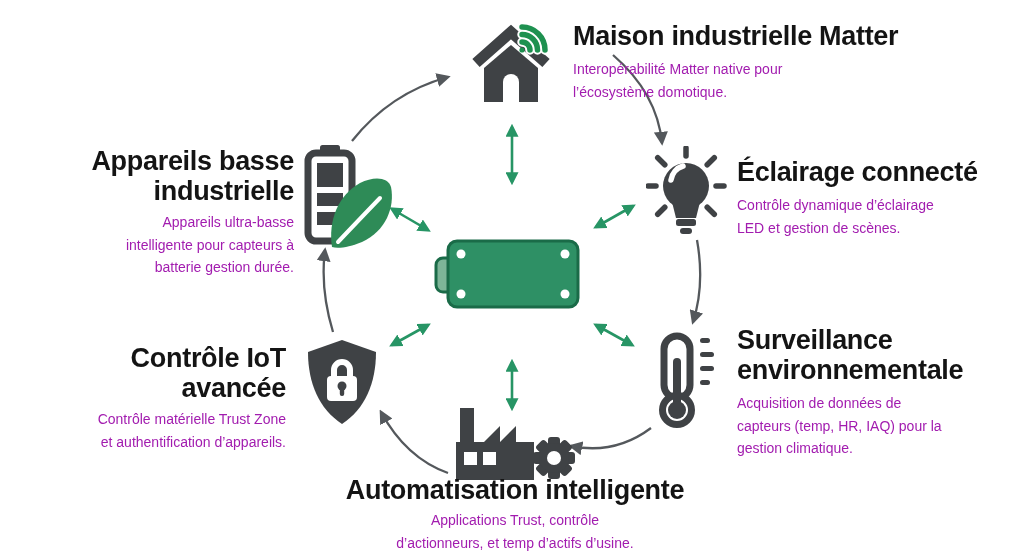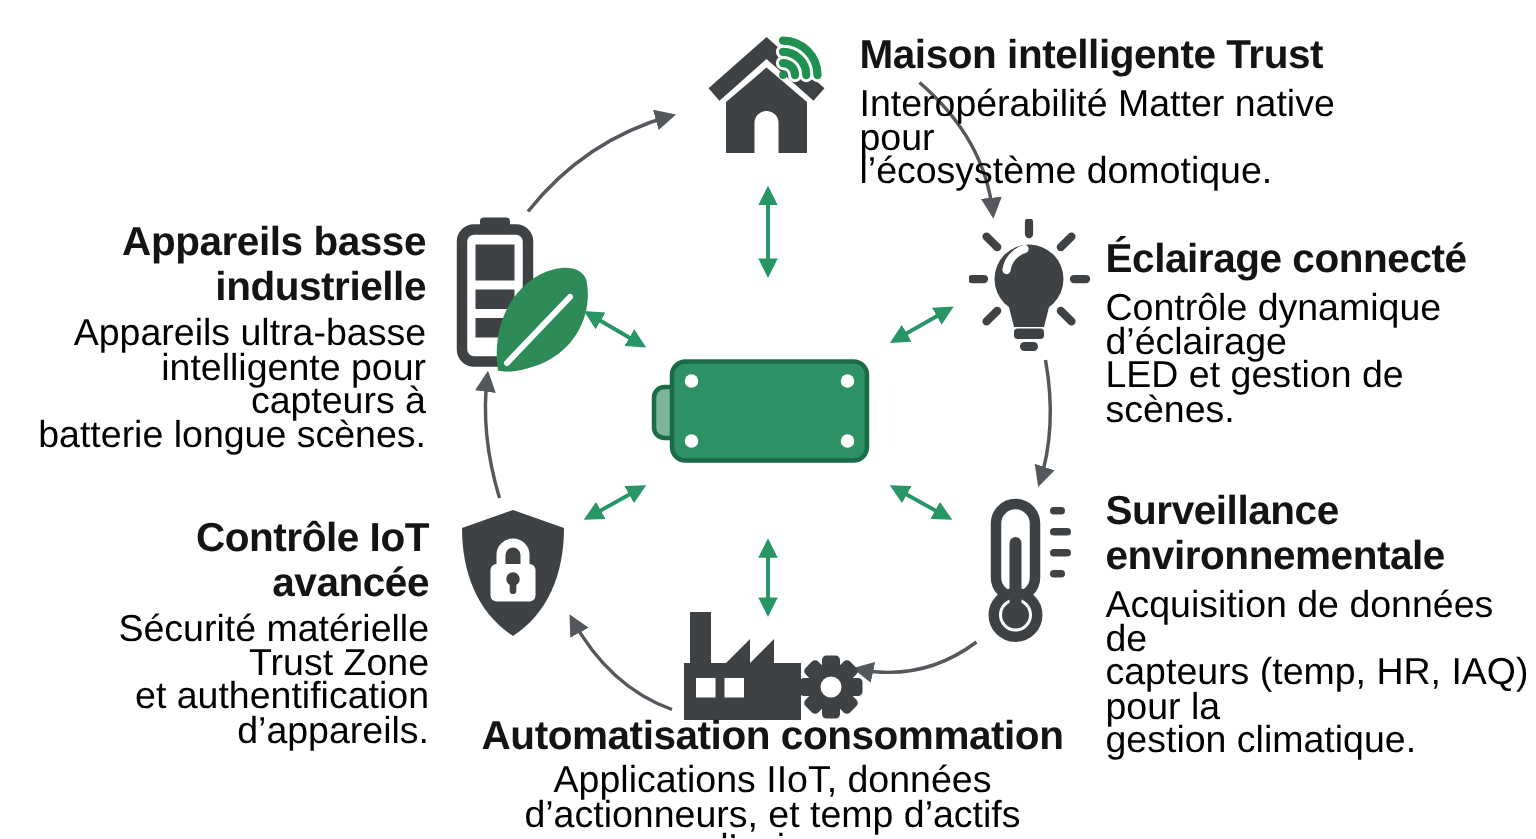--- a/index.html
+++ b/index.html
@@ -2,21 +2,21 @@
 <html><head>
 <meta charset="utf-8">
 <style>
   html,body{margin:0;padding:0;background:#ffffff;}
   .canvas{position:relative;width:1024px;height:559px;background:#ffffff;overflow:hidden;
           font-family:"Liberation Sans",sans-serif;}
   .layer{position:absolute;left:0;top:0;}
   .icon{position:absolute;}
   .node{position:absolute;}
   .node .title{font-weight:700;font-size:27px;line-height:30px;color:#141414;letter-spacing:-0.3px;}
-  .node .desc{font-weight:400;font-size:25px;line-height:22.5px;color:#000000;margin-top:7px;}
+  .node .desc{font-weight:400;font-size:14px;line-height:22.5px;color:#a21caf;margin-top:7px;}
   .ta-r{text-align:right;}
   .ta-c{text-align:center;}
 </style>
 </head>
 <body>
 
 <div class="canvas">
 
   <svg class="layer" width="1024" height="559" viewBox="0 0 1024 559">
     <defs>
@@ -135,21 +135,21 @@
       <rect x="19" y="20" width="26" height="24"></rect>
       <rect x="19" y="50" width="26" height="13"></rect>
       <rect x="19" y="69" width="26" height="13"></rect>
     </g>
     <path d="M34,104 C30,78 40,52 62,40 C76,33 90,34 93,44 C97,64 88,88 64,99 C52,104 40,106 34,104 Z" fill="#2e8b57"></path>
     <path d="M40,99 Q58,80 82,55" stroke="#ffffff" stroke-width="4" fill="none" stroke-linecap="round"></path>
   </svg>
 
   <div class="node" style="left:573px;top:21px;width:335px">
     <div class="title">
-        <div>Maison intelligente Trust</div>
+        <div>Maison industrielle Matter</div>
       </div>
     <div class="desc">
         <div>Interopérabilité Matter native pour</div>
         <div>l’écosystème domotique.</div>
       </div>
   </div>
 
   <div class="node" style="left:737px;top:157px;width:290px">
     <div class="title">
         <div>Éclairage connecté</div>
@@ -167,43 +167,43 @@
       </div>
     <div class="desc">
         <div>Acquisition de données de</div>
         <div>capteurs (temp, HR, IAQ) pour la</div>
         <div>gestion climatique.</div>
       </div>
   </div>
 
   <div class="node ta-c" style="left:307px;top:475px;width:416px">
     <div class="title">
-        <div>Automatisation consommation</div>
+        <div>Automatisation intelligente</div>
       </div>
     <div class="desc" style="margin-top:4px">
-        <div>Applications IIoT, données</div>
+        <div>Applications Trust, contrôle</div>
         <div>d’actionneurs, et temp d’actifs d’usine.</div>
       </div>
   </div>
 
   <div class="node ta-r" style="left:22px;top:343px;width:264px">
     <div class="title">
         <div>Contrôle IoT avancée</div>
       </div>
     <div class="desc" style="margin-top:5px">
-        <div>Sécurité matérielle Trust Zone</div>
+        <div>Contrôle matérielle Trust Zone</div>
         <div>et authentification d’appareils.</div>
       </div>
   </div>
 
-  <div class="node ta-r" style="left:18px;top:146px;width:266px">
+  <div class="node ta-r" style="left:28px;top:146px;width:266px">
     <div class="title">
         <div>Appareils basse</div>
         <div>industrielle</div>
       </div>
     <div class="desc" style="margin-top:5px">
         <div>Appareils ultra-basse</div>
         <div>intelligente pour capteurs à</div>
-        <div>batterie longue scènes.</div>
+        <div>batterie gestion durée.</div>
       </div>
   </div>
 
 </div>
 
 </body></html>

